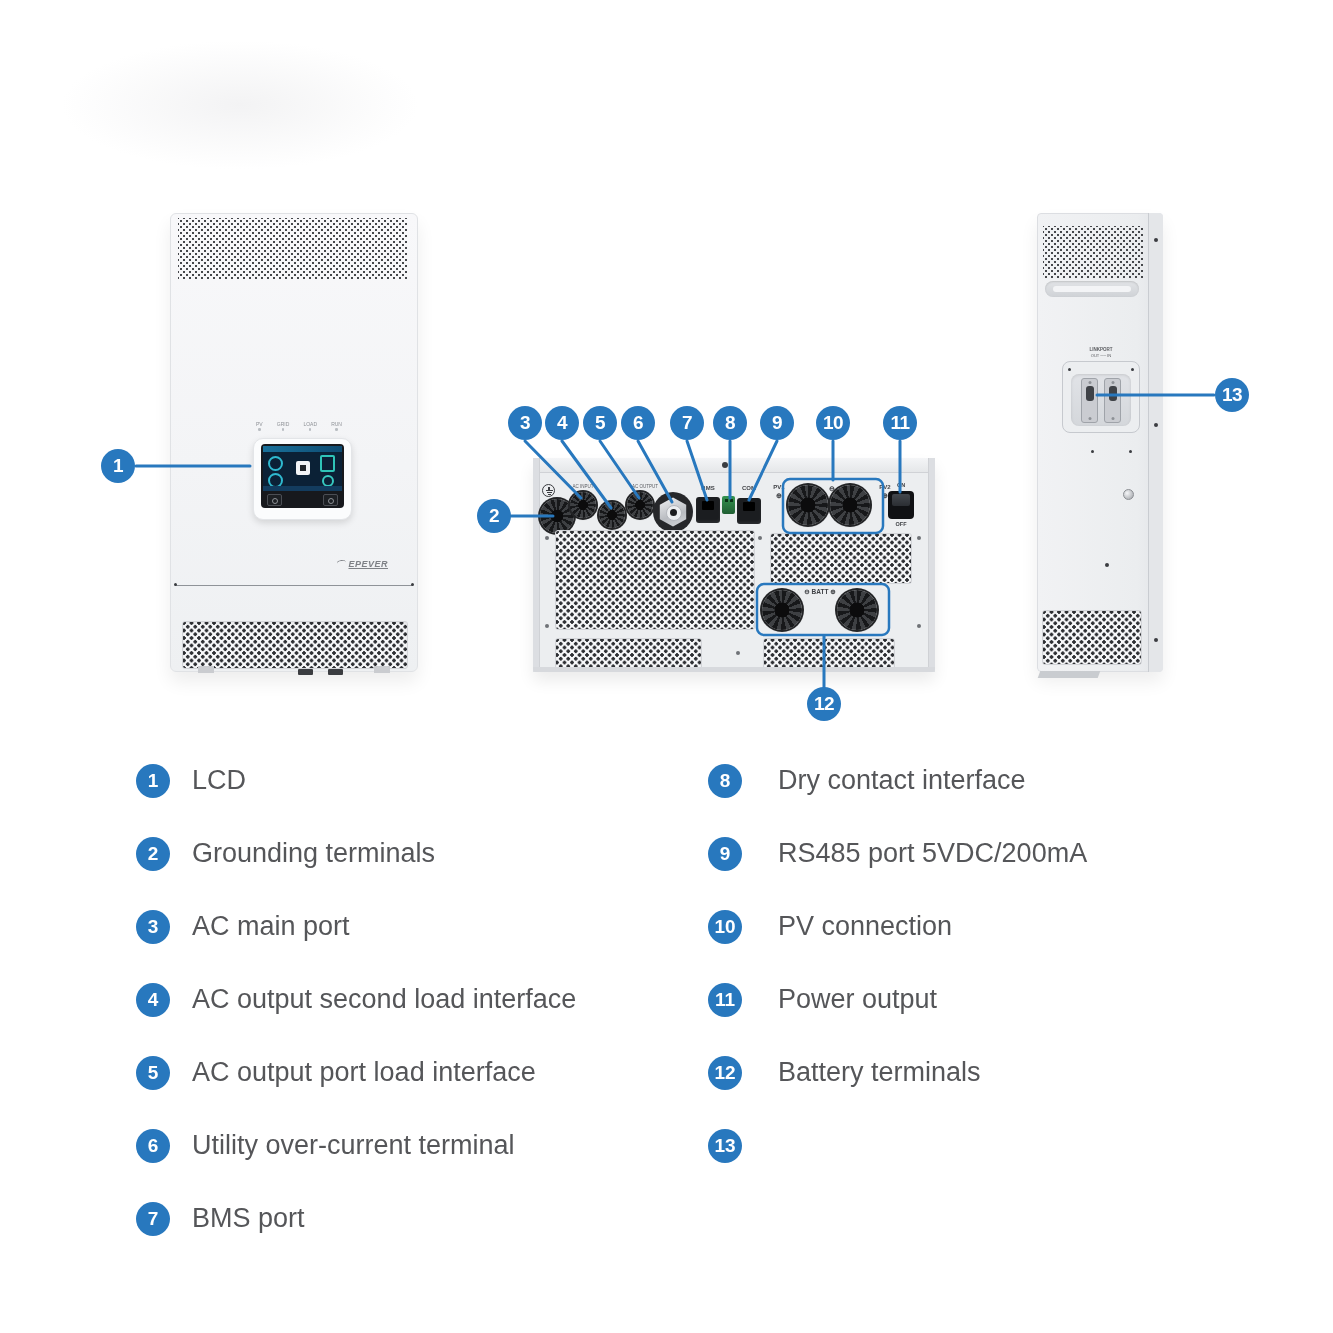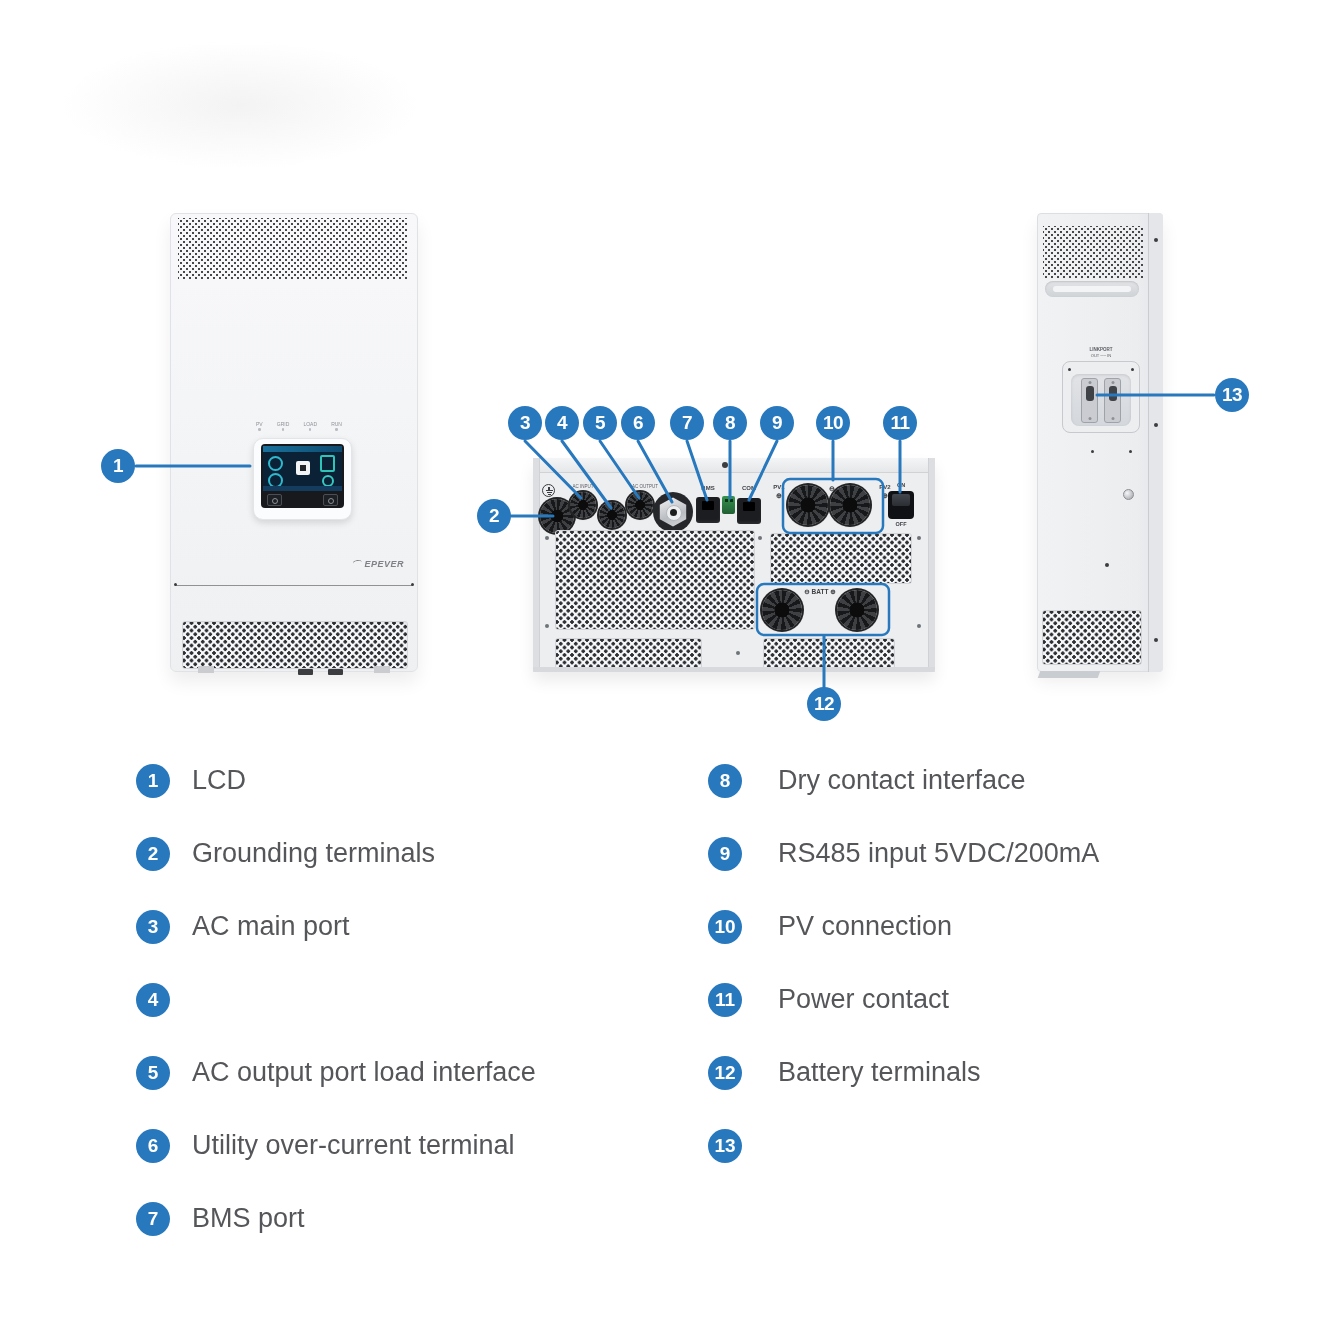--- a/index.html
+++ b/index.html
@@ -144,21 +144,21 @@
         </div>
         <div class="lcd-btn" style="left:6px;top:50px;">
             <i></i>
           </div>
         <div class="lcd-btn" style="right:6px;top:50px;">
             <i></i>
           </div>
       </div>
     </div>
 
-    <span class="brand-logo" style="right:14px;top:346px;">EPEVER</span>
+    <span class="brand-logo" style="right:30px;top:346px;text-decoration:underline;">EPEVER</span>
 
     <div class="seam" style="left:5px;right:5px;top:372px;"></div>
     <div class="screw dk" style="left:4px;top:370px;width:3px;height:3px;"></div>
     <div class="screw dk" style="right:4px;top:370px;width:3px;height:3px;"></div>
 
     <div class="mesh abs" style="left:12px;top:408px;width:224px;height:46px;"></div>
 
     <div class="abs" style="left:28px;top:453px;width:16px;height:7px;background:#caccd0;"></div>
     <div class="abs" style="right:28px;top:453px;width:16px;height:7px;background:#caccd0;"></div>
     <div class="abs" style="left:128px;top:456px;width:15px;height:6px;background:#3b3d41;border-radius:1px;"></div>
@@ -320,20 +320,21 @@
     <div class="legend-row">
       <div class="legend-badge">2</div>
       <div class="legend-label">Grounding terminals</div>
     </div>
     <div class="legend-row">
       <div class="legend-badge">3</div>
       <div class="legend-label">AC main port</div>
     </div>
     <div class="legend-row">
       <div class="legend-badge">4</div>
+      <div class="legend-label">AC output second load interface</div>
     </div>
     <div class="legend-row">
       <div class="legend-badge">5</div>
       <div class="legend-label">AC output port load interface</div>
     </div>
     <div class="legend-row">
       <div class="legend-badge">6</div>
       <div class="legend-label">Utility over-current terminal</div>
     </div>
     <div class="legend-row">
@@ -342,29 +343,29 @@
     </div>
   </div>
 
   <div class="legend-col right" style="left:708px;top:744px;">
     <div class="legend-row">
       <div class="legend-badge">8</div>
       <div class="legend-label">Dry contact interface</div>
     </div>
     <div class="legend-row">
       <div class="legend-badge">9</div>
-      <div class="legend-label">RS485 input 5VDC/200mA</div>
+      <div class="legend-label">RS485 port 5VDC/200mA</div>
     </div>
     <div class="legend-row">
       <div class="legend-badge">10</div>
       <div class="legend-label">PV connection</div>
     </div>
     <div class="legend-row">
       <div class="legend-badge">11</div>
-      <div class="legend-label">Power contact</div>
+      <div class="legend-label">Power output</div>
     </div>
     <div class="legend-row">
       <div class="legend-badge">12</div>
       <div class="legend-label">Battery terminals</div>
     </div>
     <div class="legend-row">
       <div class="legend-badge">13</div>
     </div>
   </div>
 

